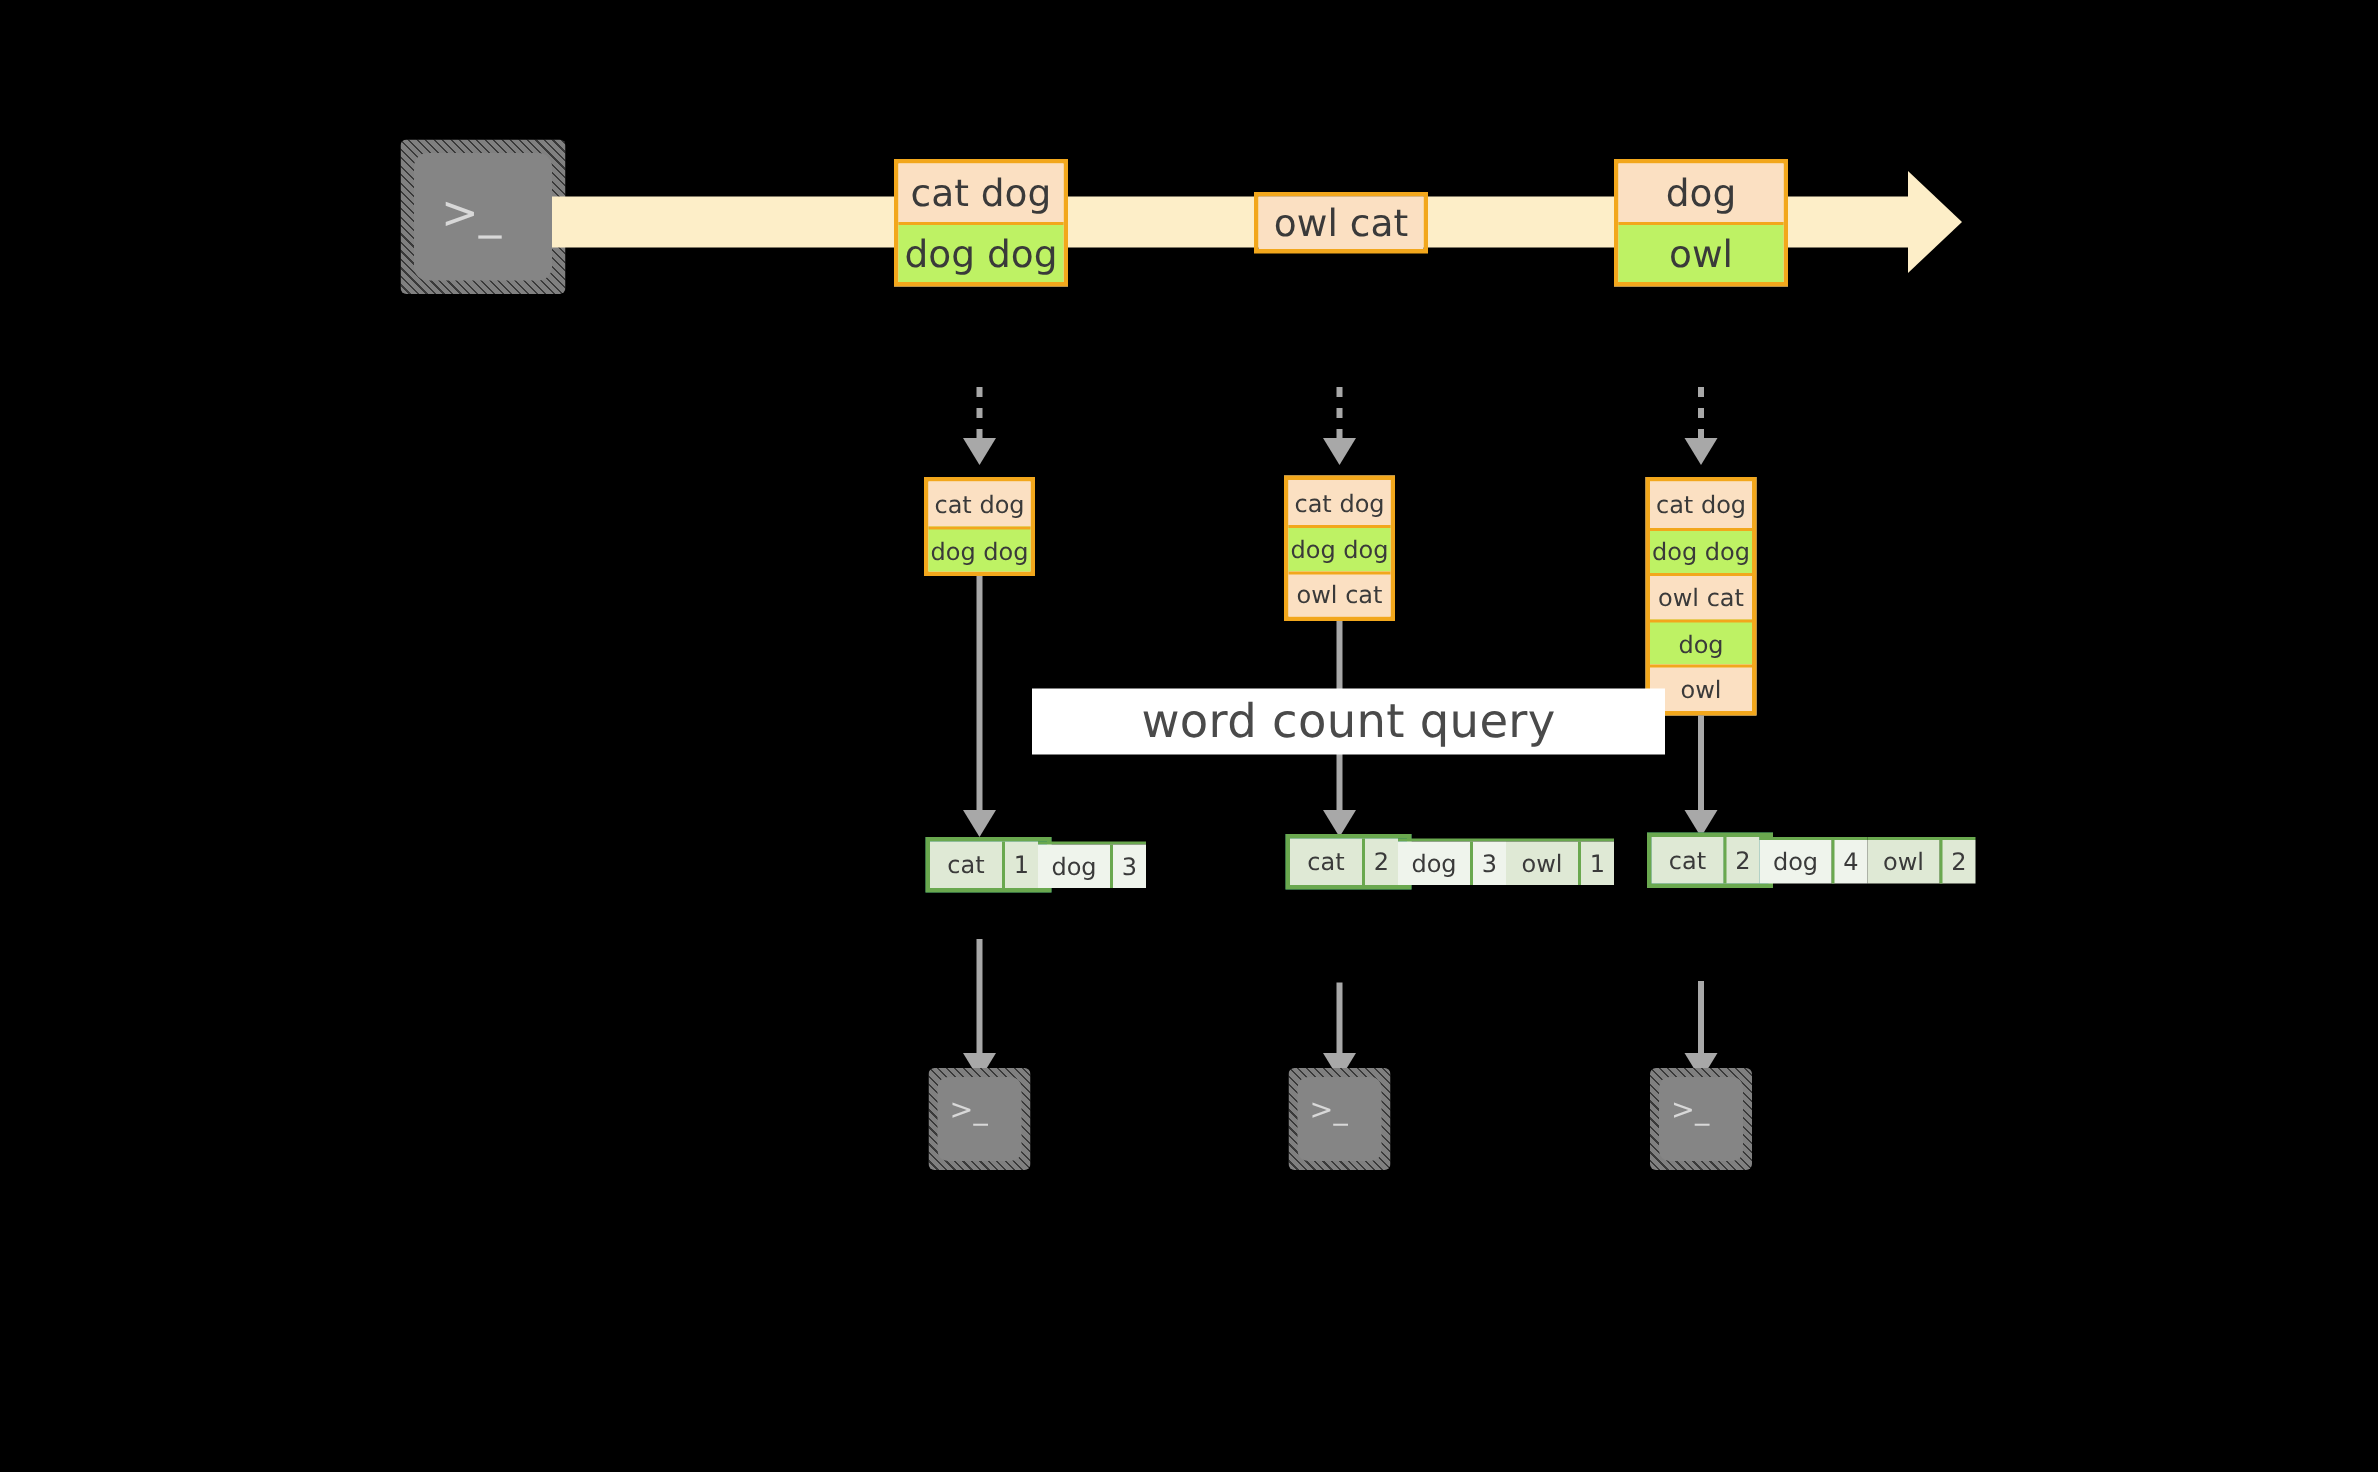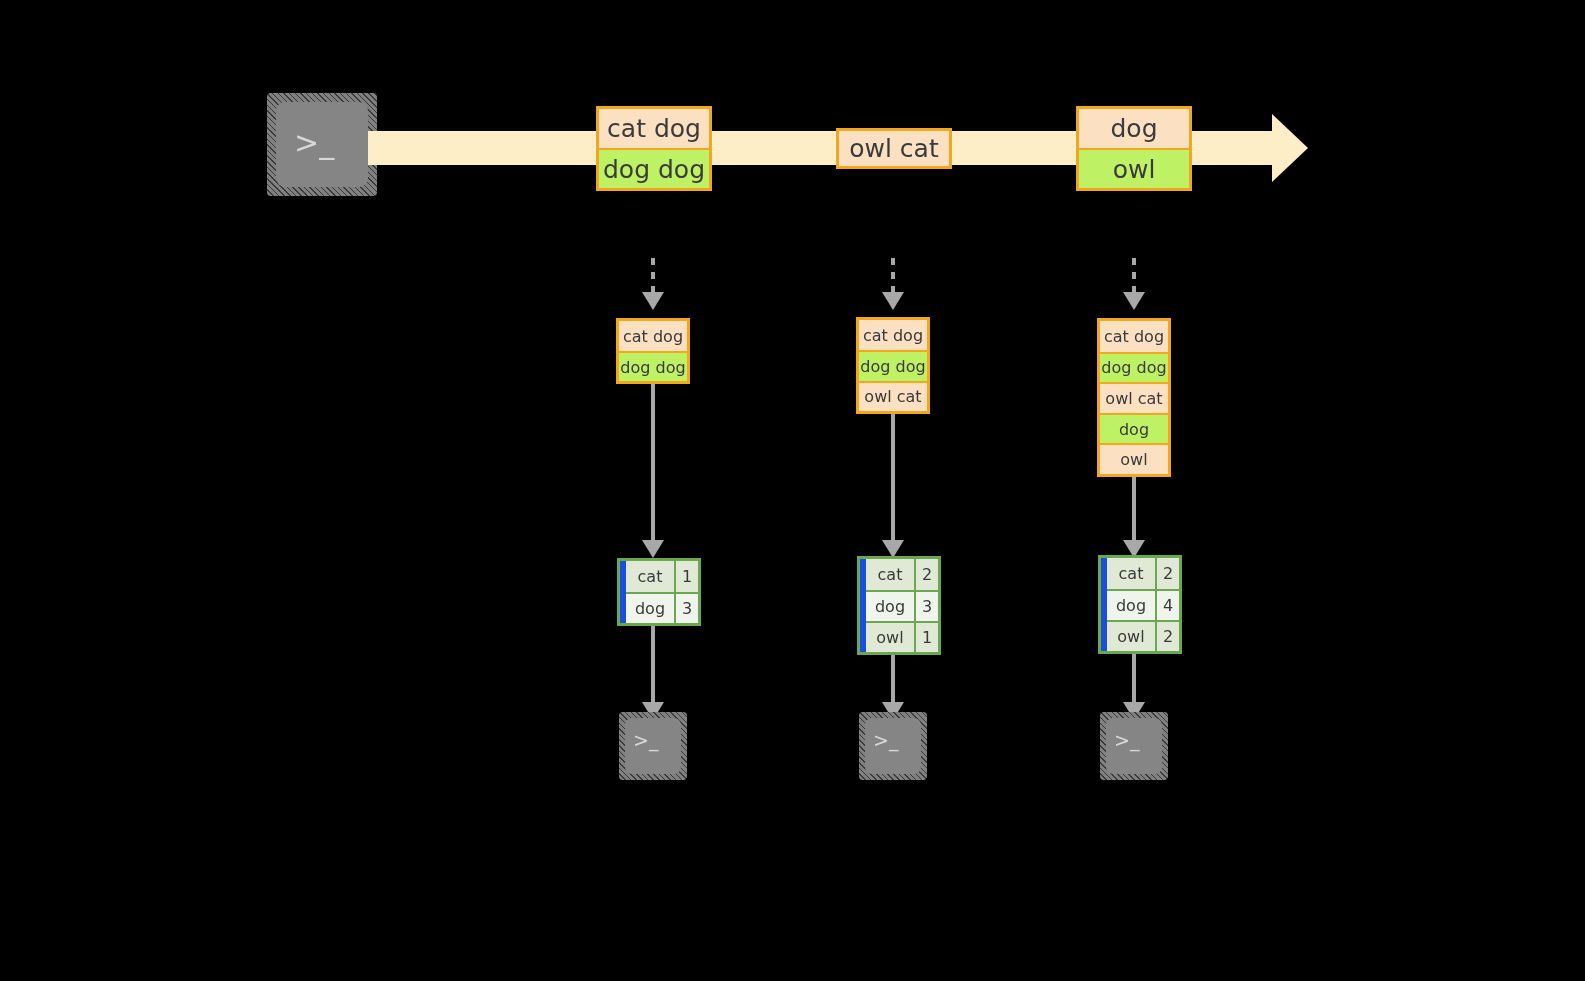--- a/index.html
+++ b/index.html
@@ -74,22 +74,21 @@
   .ebox .row + .row { border-top: 2px solid #f2a71c; }
 
   .ebox.big .row { font-size: 25px; height: 40px; }
   .ebox.mini .row { font-size: 16px; height: 30px; }
 
   
   .gbox {
     position: absolute;
     border: 3px solid #6aa84f;
     display: flex;
-    flex-direction: column;
-    background: #1d4ed8;
+    background: #0f766e;
     align-items: flex-end;
   }
   .gbox .grow {
     display: flex;
     height: 31px;
   }
   .gbox .grow + .grow { border-top: 2px solid #6aa84f; }
   .gbox .gcell {
     display: flex;
     align-items: center;
@@ -288,14 +287,17 @@
     <div class="shaft" style="height:52px;"></div>
     <div class="head" style="top:48px;"></div>
   </div>
 
   <div class="term small" style="left:1100px; top:712px; width:68px; height:68px;">
     <div class="inner">
       <div class="prompt" style="left:8px; top:13px; font-size:19px;">&gt;_</div>
     </div>
   </div>
 
+  <div class="qlabel" style="left:688px; top:459px; width:422px; height:44px;">
+    <span>word count query</span>
+  </div>
 
 </div>
 
 </body></html>

